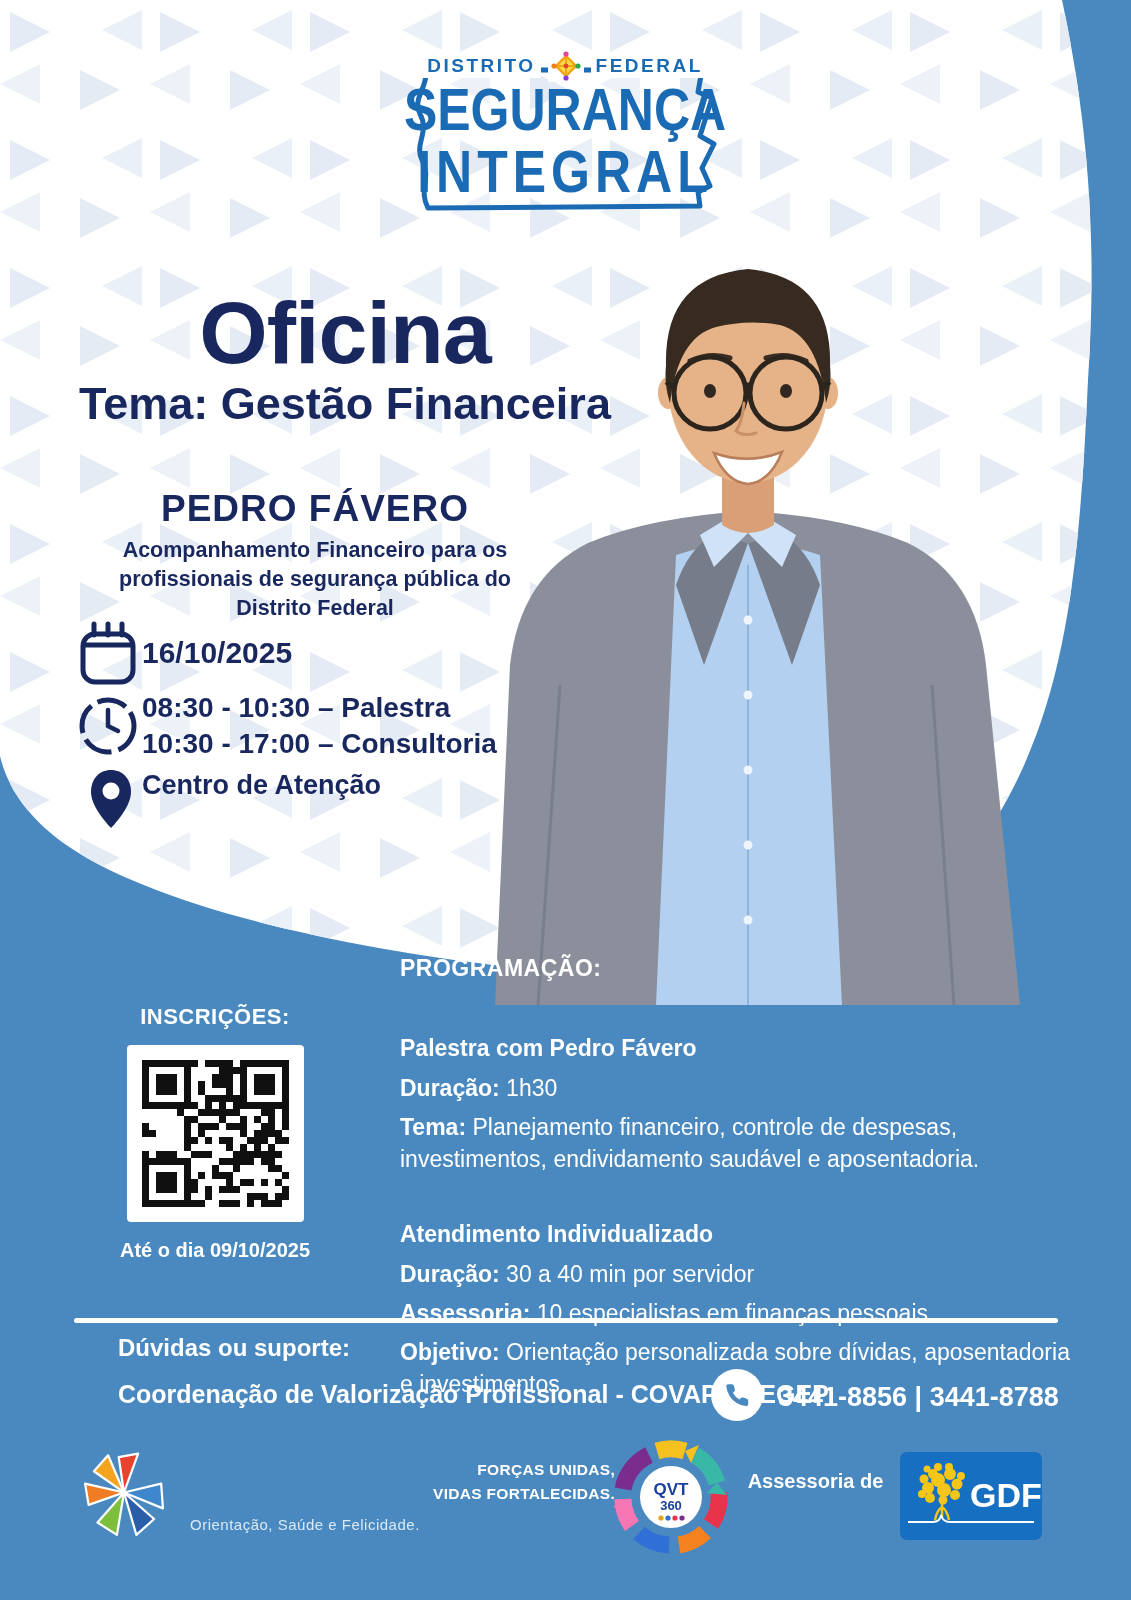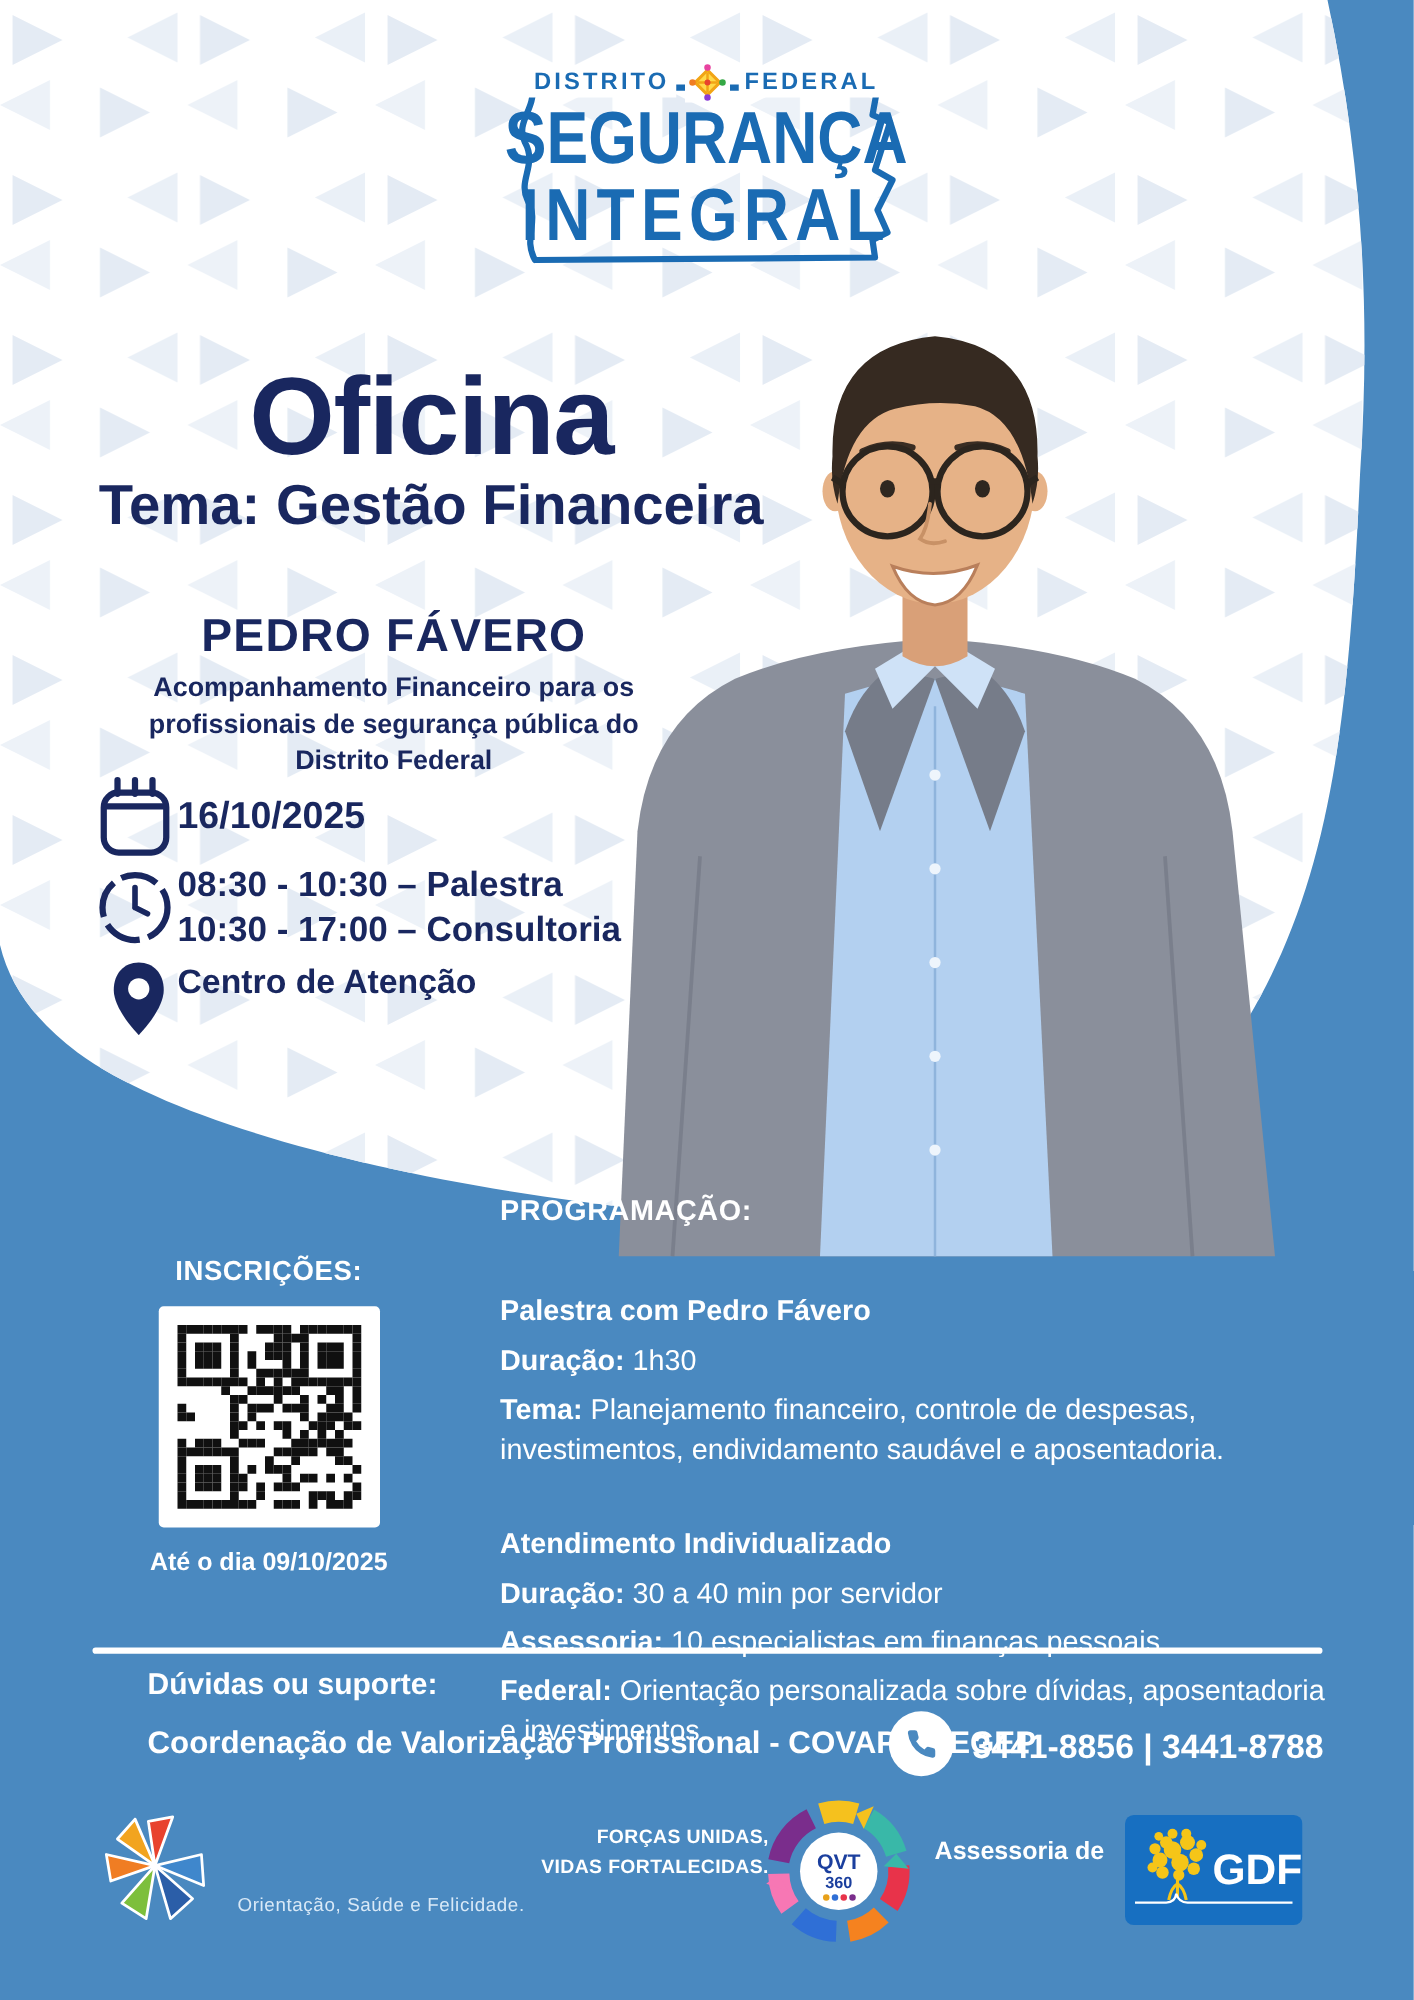--- a/index.html
+++ b/index.html
@@ -154,21 +154,21 @@
 
   <div class="abs program">
     <div class="heading">PROGRAMAÇÃO:</div>
     <div class="blk-title">Palestra com Pedro Fávero</div>
     <p><b>Duração:</b><span> 1h30</span></p>
     <p><b>Tema:</b><span> Planejamento financeiro, controle de despesas, investimentos, endividamento saudável e aposentadoria.</span></p>
     <div class="gap"></div>
     <div class="blk-title">Atendimento Individualizado</div>
     <p><b>Duração:</b><span> 30 a 40 min por servidor</span></p>
     <p><b>Assessoria:</b><span> 10 especialistas em finanças pessoais</span></p>
-    <p><b>Federal:</b><span> Orientação personalizada sobre dívidas, aposentadoria e investimentos.</span></p>
+    <p><b>Objetivo:</b><span> Orientação personalizada sobre dívidas, aposentadoria e investimentos.</span></p>
   </div>
 
   <div class="abs inscr">
     <div class="heading">INSCRIÇÕES:</div>
     <div class="qr-box" id="qr">
         <div style="left: 15px; top: 15px;"></div>
         <div style="left: 22px; top: 15px;"></div>
         <div style="left: 29px; top: 15px;"></div>
         <div style="left: 36px; top: 15px;"></div>
         <div style="left: 43px; top: 15px;"></div>

